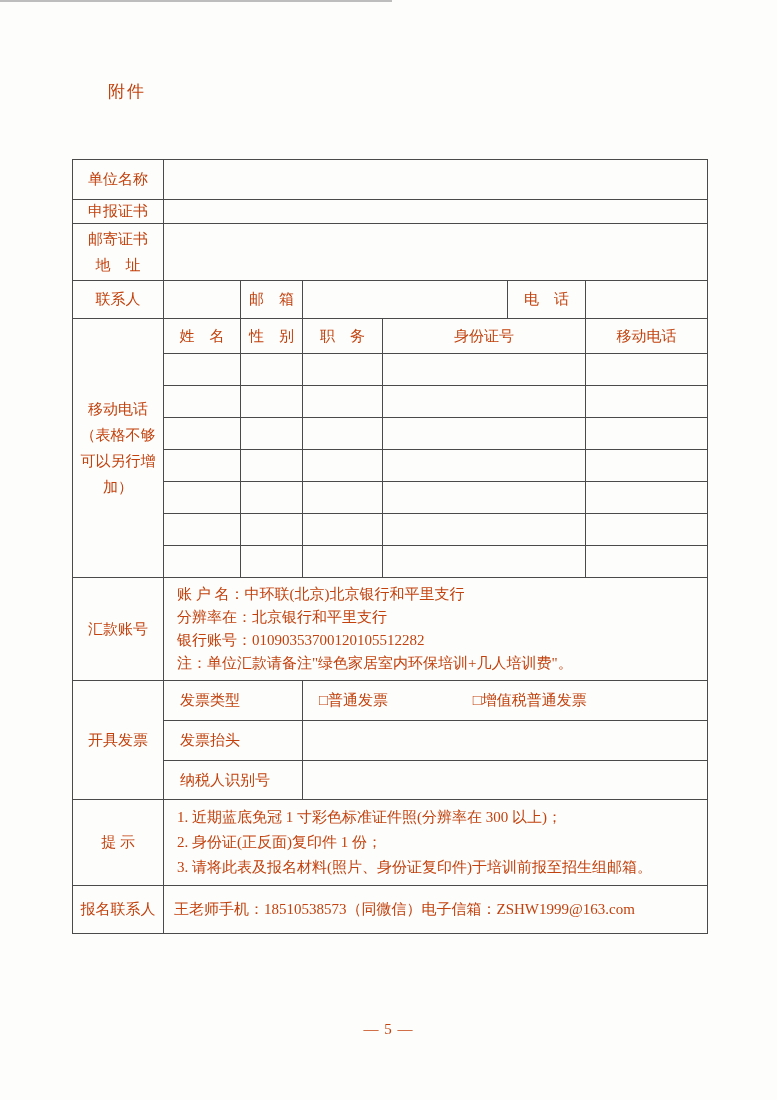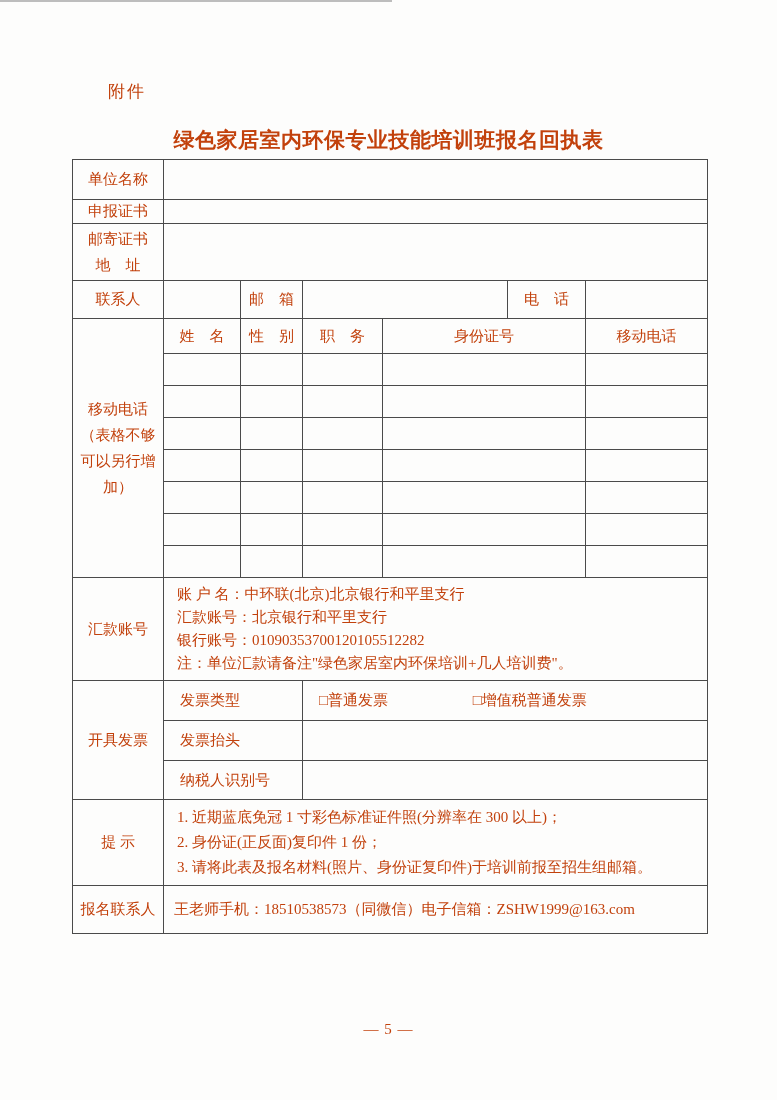--- a/index.html
+++ b/index.html
@@ -56,21 +56,20 @@
   }
 </style>
 </head>
 <body>
 
 <div class="page">
   <div class="scan-edge-top"></div>
 
   <div class="attachment-label">附件</div>
 
-  <div class="doc-title">绿色家居室内环保专业技能培训班报名回执表</div>
 
   <table class="form-table">
     <colgroup>
       <col style="width:91px">
       <col style="width:77px">
       <col style="width:62px">
       <col style="width:80px">
       <col style="width:125px">
       <col style="width:78px">
       <col style="width:122px">
@@ -164,21 +163,21 @@
           <td class="cell-value"></td>
           <td class="cell-value"></td>
           <td class="cell-value" colspan="2"></td>
           <td class="cell-value"></td>
         </tr>
 
     <tr style="height:95px">
       <td class="cell-label">汇款账号</td>
       <td colspan="6" class="multiline">
         <div class="ln">账 户 名：中环联(北京)北京银行和平里支行</div>
-        <div class="ln">汇款账号：北京银行和平里支行</div>
+        <div class="ln">分辨率在：北京银行和平里支行</div>
         <div class="ln">银行账号：01090353700120105512282</div>
         <div class="ln">注：单位汇款请备注"绿色家居室内环保培训+几人培训费"。</div>
       </td>
     </tr>
 
     <tr style="height:40px">
       <td rowspan="3" class="cell-label">开具发票</td>
       <td colspan="2" class="cell-left">发票类型</td>
       <td colspan="4" class="cell-left invoice-options">
         <span class="opt1">□普通发票</span>

